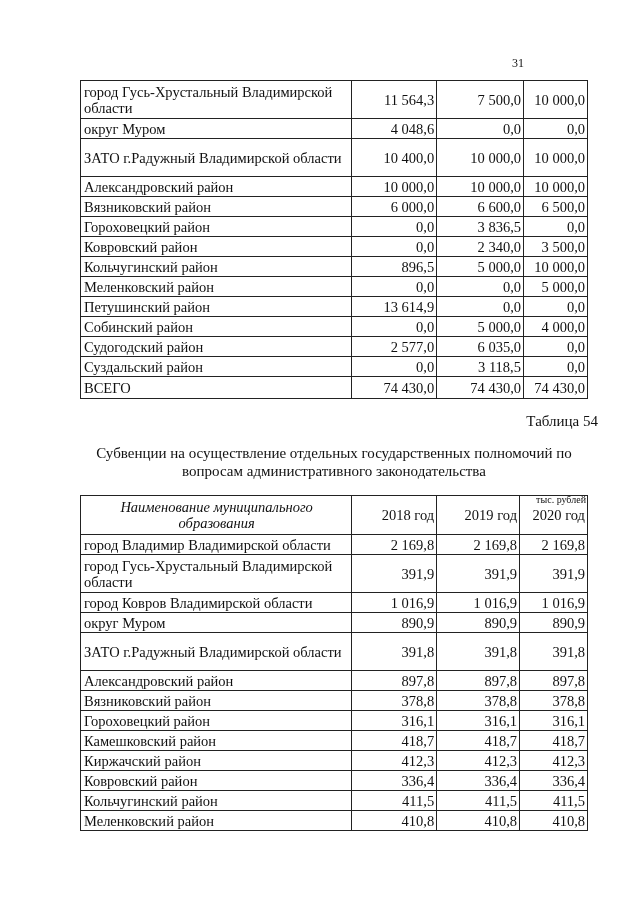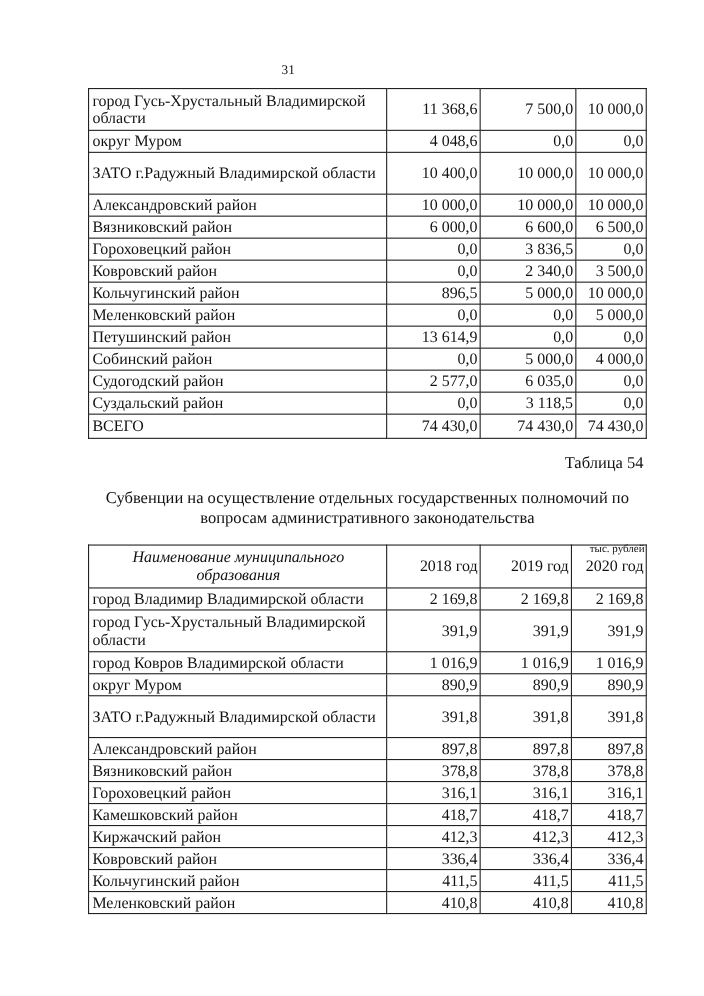--- a/index.html
+++ b/index.html
@@ -1,21 +1,21 @@
 <!DOCTYPE html>
 <html><head>
 <meta charset="utf-8">
 <style>
   html, body { margin: 0; padding: 0; background: #ffffff; }
   body {
     width: 640px; height: 905px; position: relative; overflow: hidden;
     font-family: "Liberation Serif", serif; color: #111;
   }
   .page-number {
-    position: absolute; top: 56px; left: 0; width: 524px; text-align: center;
+    position: absolute; top: 56px; left: 0; width: 524px; text-align: right;
     font-size: 12px;
   }
   table.tbl {
     position: absolute; left: 80px; border-collapse: collapse;
     font-size: 14.5px; line-height: 16px;
   }
   table.tbl td {
     border: 1.5px solid #222; padding: 0 2px 0 3px; vertical-align: middle;
     white-space: nowrap;
   }
@@ -23,21 +23,21 @@
   table.tbl td.num { text-align: right; }
   table.tbl tr { height: 20px; }
   table.tbl tr.two-line { height: 38px; }
   #table1 { top: 80px; width: 508px; }
   #table1 col.c1 { width: 272px; }
   #table1 col.c2 { width: 85px; }
   #table1 col.c3 { width: 87px; }
   #table1 col.c4 { width: 64px; }
   #table1 tr.total td { font-weight: normal; height: 21px; }
   .table-label {
-    position: absolute; top: 413px; right: 55px; font-size: 15px;
+    position: absolute; top: 413px; right: 42px; font-size: 15px;
   }
   .caption {
     position: absolute; top: 444px; left: 80px; width: 508px; text-align: center;
     font-size: 15px; line-height: 18px;
   }
   .units {
     position: absolute; top: 478px; right: 54px; font-size: 10px; margin-top: 16px;
   }
   #table2 { top: 495px; width: 508px; }
   #table2 col.c1 { width: 272px; }
@@ -56,21 +56,21 @@
 <table class="tbl" id="table1">
   <colgroup>
       <col class="c1">
       <col class="c2">
       <col class="c3">
       <col class="c4">
     </colgroup>
   <tbody id="t1-body">
       <tr class="two-line">
         <td class="name">город Гусь-Хрустальный Владимирской области</td>
-        <td class="num">11 368,6</td>
+        <td class="num">11 564,3</td>
         <td class="num">7 500,0</td>
         <td class="num">10 000,0</td>
       </tr>
       <tr>
         <td class="name">округ Муром</td>
         <td class="num">4 048,6</td>
         <td class="num">0,0</td>
         <td class="num">0,0</td>
       </tr>
       <tr class="two-line">

